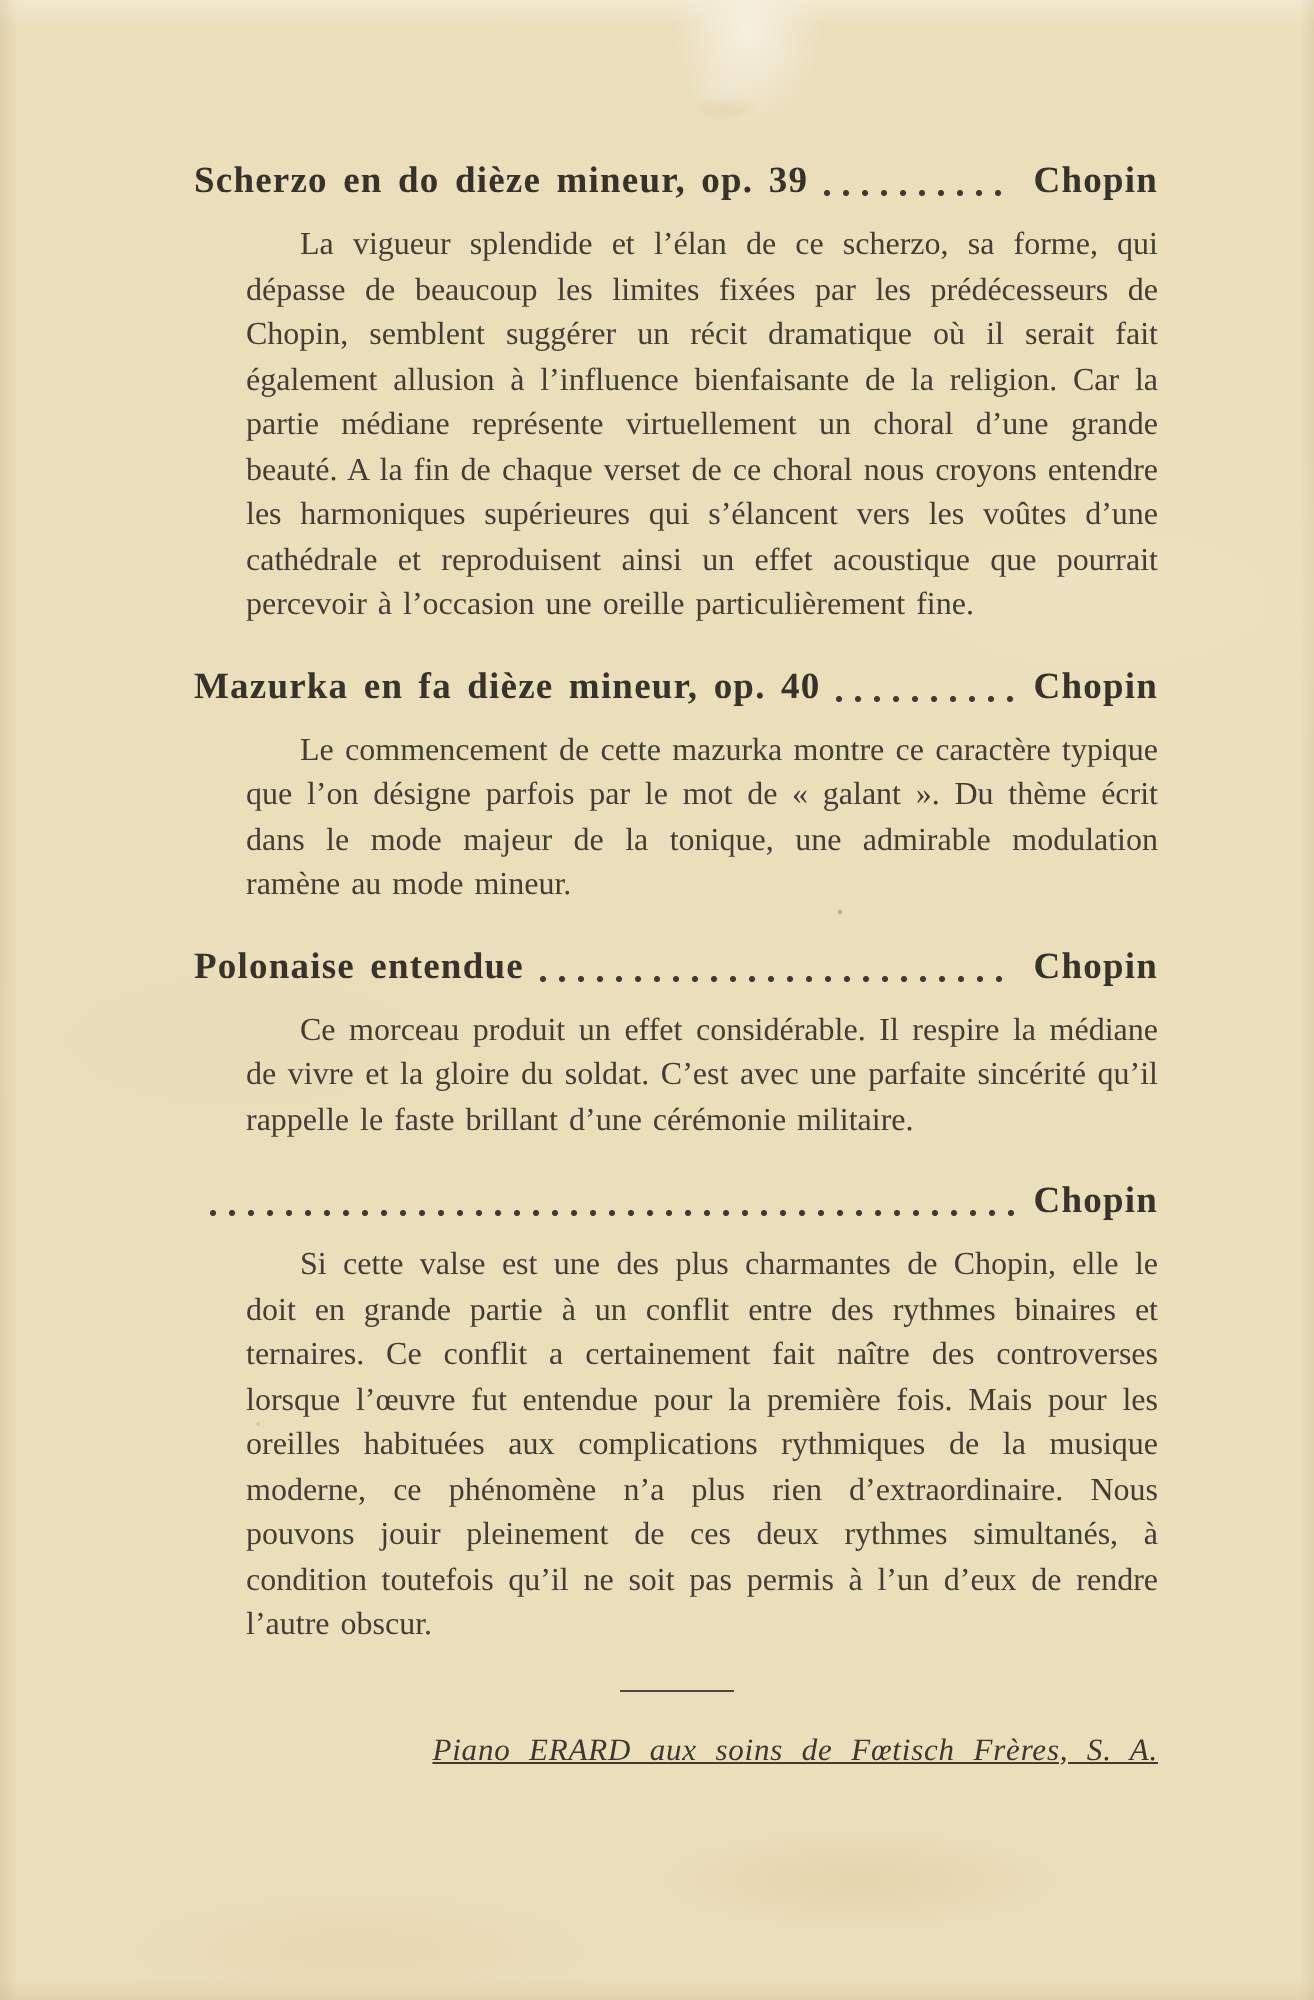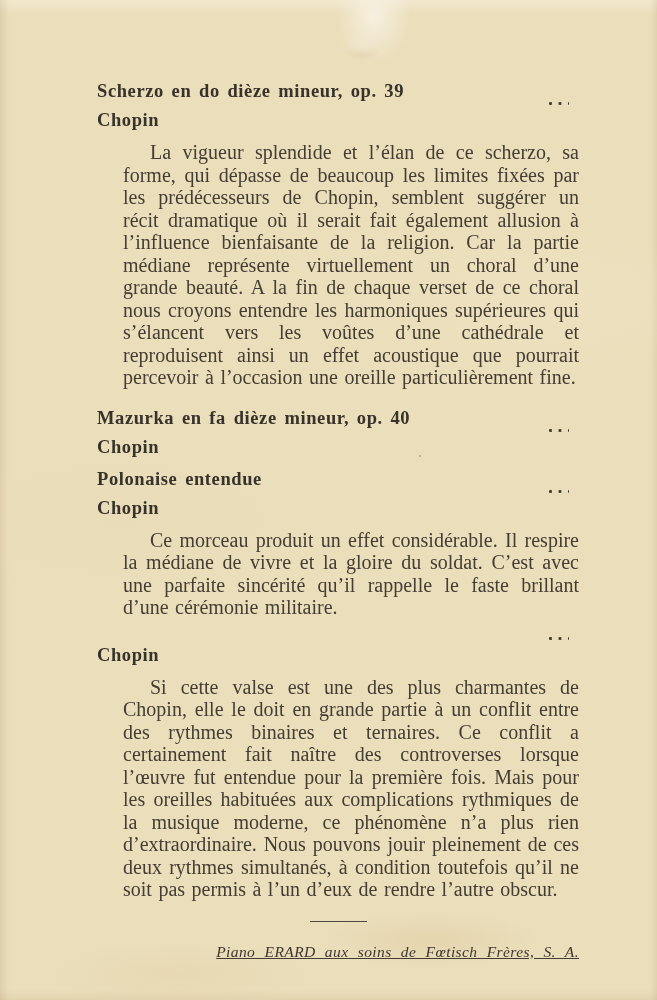--- a/index.html
+++ b/index.html
@@ -36,39 +36,38 @@
     display: flex;
     align-items: baseline;
     font-weight: bold;
     font-size: 18.5px;
     line-height: 22px;
     letter-spacing: 0.6px;
     word-spacing: 2.5px;
     color: #37322a;
     white-space: nowrap;
     margin: 0 0 10px 0;
-    flex-direction: column;
   }
   .piece-title { flex: 0 0 auto; }
   .leader {
     flex: 1 1 auto;
     align-self: flex-end;
     height: 3px;
     margin: 0 10px 4px 8px;
     background-image: radial-gradient(circle at 1.5px 1.5px, #3e3931 1.25px, rgba(0,0,0,0) 1.8px);
     background-size: 9.5px 3px;
     background-repeat: repeat-x;
     background-position: left bottom;
     min-width: 20px;
   }
   .composer { flex: 0 0 auto; }
   .body-par {
     margin: 0 0 18px 0;
     padding-left: 26px;
-    font-size: 20px;
+    font-size: 16px;
     line-height: 22.5px;
     text-align: justify;
     text-indent: 27px;
     word-spacing: 1.5px;
     color: #433d33;
   }
   .page-footer {
     margin-top: 20px;
     text-align: right;
     text-decoration: underline;
@@ -100,20 +99,21 @@
     </div>
     <p class="body-par">La vigueur splendide et l’élan de ce scherzo, sa forme, qui dépasse de beaucoup les limites fixées par les prédécesseurs de Chopin, semblent suggérer un récit dramatique où il serait fait également allusion à l’influence bienfaisante de la religion. Car la partie médiane représente virtuellement un choral d’une grande beauté. A la fin de chaque verset de ce choral nous croyons entendre les harmoniques supérieures qui s’élancent vers les voûtes d’une cathédrale et reproduisent ainsi un effet acoustique que pourrait percevoir à l’occasion une oreille particulièrement fine.</p>
   </section>
 
   <section class="entry">
     <div class="entry-heading">
       <span class="piece-title">Mazurka en fa dièze mineur, op. 40</span>
       <span class="leader"></span>
       <span class="composer">Chopin</span>
     </div>
+    <p class="body-par">Le commencement de cette mazurka montre ce caractère typique que l’on désigne parfois par le mot de « galant ». Du thème écrit dans le mode majeur de la tonique, une admirable modulation ramène au mode mineur.</p>
   </section>
 
   <section class="entry">
     <div class="entry-heading">
       <span class="piece-title">Polonaise entendue</span>
       <span class="leader"></span>
       <span class="composer">Chopin</span>
     </div>
     <p class="body-par">Ce morceau produit un effet considérable. Il respire la médiane de vivre et la gloire du soldat. C’est avec une parfaite sincérité qu’il rappelle le faste brillant d’une cérémonie militaire.</p>
   </section>

